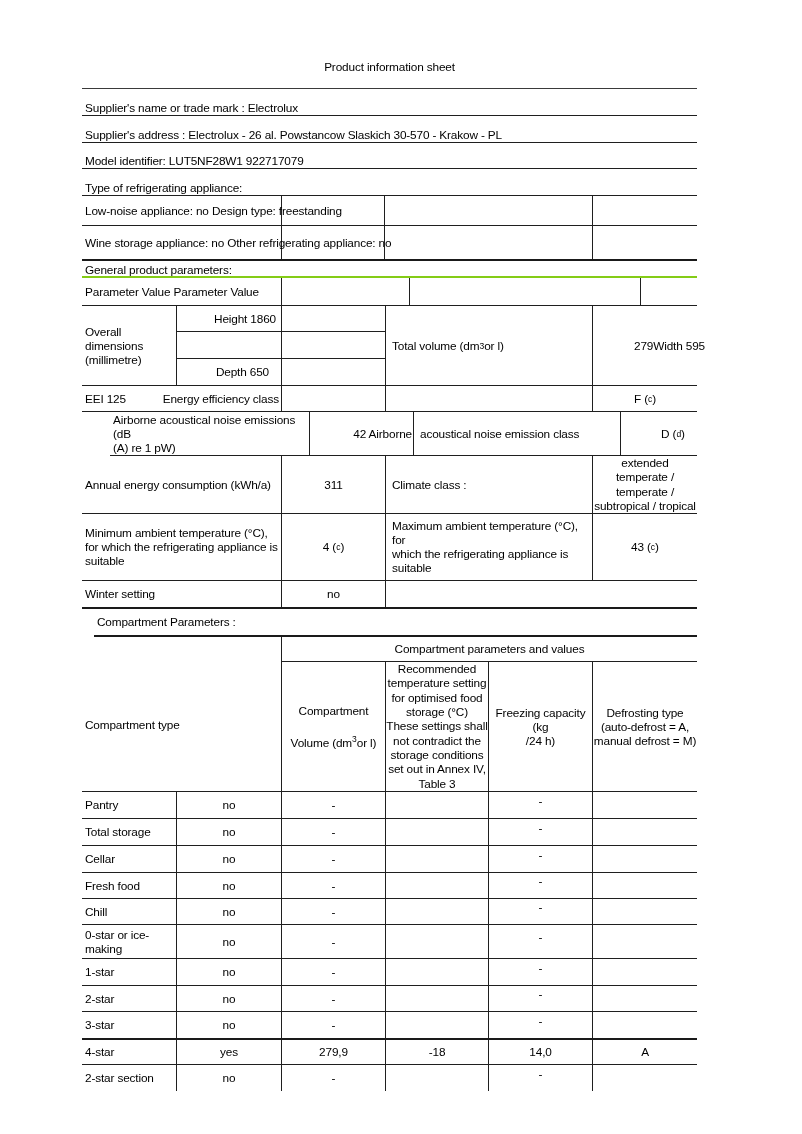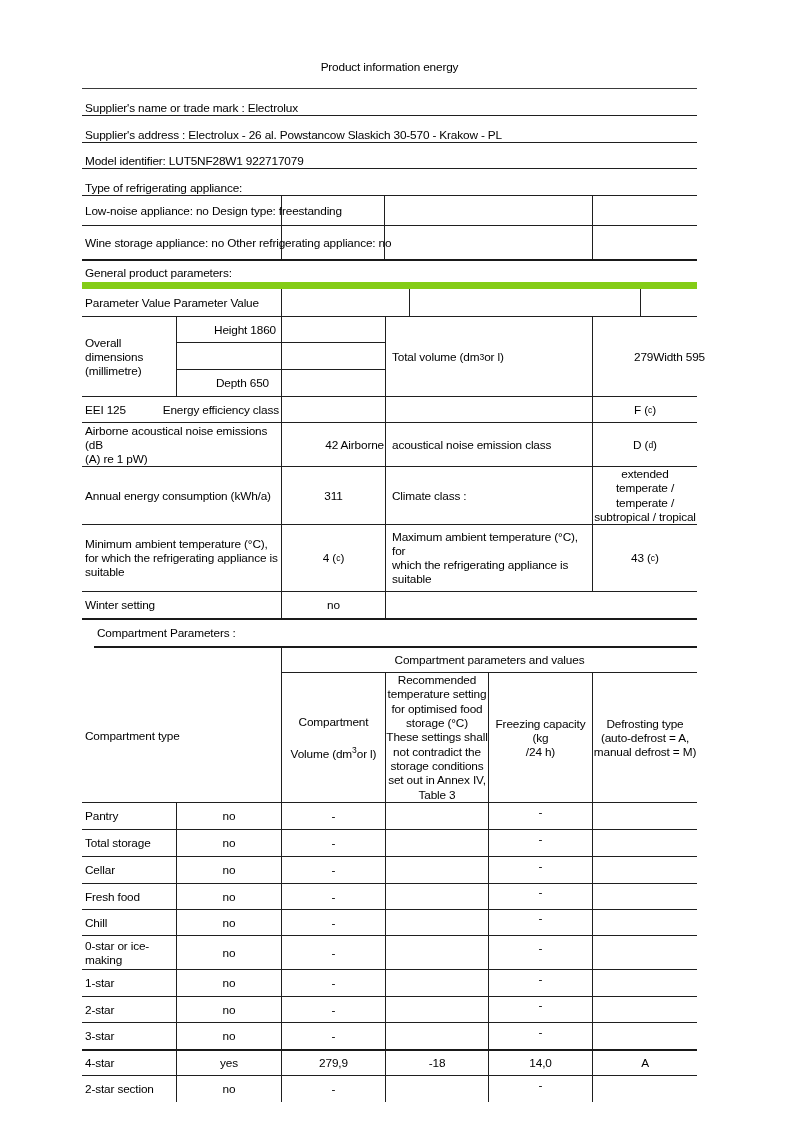--- a/index.html
+++ b/index.html
@@ -17,27 +17,27 @@
   .padL{padding-left:3px;} .padL6{padding-left:6px;}
   .ctr{justify-content:center;text-align:center;}
   .rgt{justify-content:flex-end;text-align:right;}
   .nw{white-space:nowrap;}
   .pre{white-space:pre-line;}
   sup{font-size:8.5px;vertical-align:super;letter-spacing:0;}
   
   .type-table .row{grid-template-columns:200px 103px 208px 104px;}
   .type-r1{height:30px;} .type-r2{height:35px;}
   
-  .sect{height:28px;display:flex;align-items:center;padding-left:3px;padding-top:2px;box-sizing:border-box;border-bottom:7px solid #84cc16;}
+  .sect{height:17px;display:flex;align-items:center;padding-left:3px;padding-top:2px;box-sizing:border-box;border-bottom:2px solid #84cc16;}
   .sect2{height:28px;display:flex;align-items:center;padding-left:3px;box-sizing:border-box;border-bottom:2px solid #1a1a1a;margin-left:12px;}
   
   .g-row{grid-template-columns:200px 104px 207px 104px;}
   .row-param{height:28px;gap:24px;}
   .dims{grid-template-columns:95px 105px 104px 207px 104px;grid-template-rows:26px 27px 26px;border-bottom:1px solid #1f1f1f;}
-  .row-eei{height:26px;} .row-noise{height:44px;} .row-climate{height:58px;}
+  .row-eei{height:26px;} .row-noise{height:44px;margin-left:28px;} .row-climate{height:58px;}
   .row-minmax{height:67px;} .row-winter{height:28px;border-bottom:2px solid #1a1a1a !important;}
   .g-row{border-bottom:1px solid #1f1f1f;}
   .split{justify-content:space-between;padding-right:2px;}
   .overvol{padding-left:41px;}
   
   .c-head{grid-template-columns:200px 104px 103px 104px 104px;grid-template-rows:25px 129px;border-bottom:1px solid #1f1f1f;}
   .c-type{grid-column:1;grid-row:1/3;padding-top:22px;}
   .c-span{grid-column:2/6;grid-row:1;}
   .c-row{grid-template-columns:95px 105px 104px 103px 104px 104px;border-bottom:1px solid #1f1f1f;}
   .rh27{height:27px;} .rh26{height:26px;} .rh34{height:34px;}
@@ -46,21 +46,21 @@
   .row-last{border-bottom:none !important;height:26px;}
   .fz-raised{padding-bottom:9px;}
   .small-lh{line-height:14.3px;}
 </style>
 </head>
 <body>
 
 <div class="page">
   <div class="content">
 
-    <div class="title">Product information energy</div>
+    <div class="title">Product information sheet</div>
 
     <div class="hrow r-name">
       <span>Supplier's name or trade mark : Electrolux</span>
     </div>
     <div class="hrow r-addr">
       <span>Supplier's address : Electrolux - 26 al. Powstancow Slaskich 30-570 - Krakow - PL</span>
     </div>
     <div class="hrow r-model">
       <span>Model identifier: LUT5NF28W1 922717079</span>
     </div>

